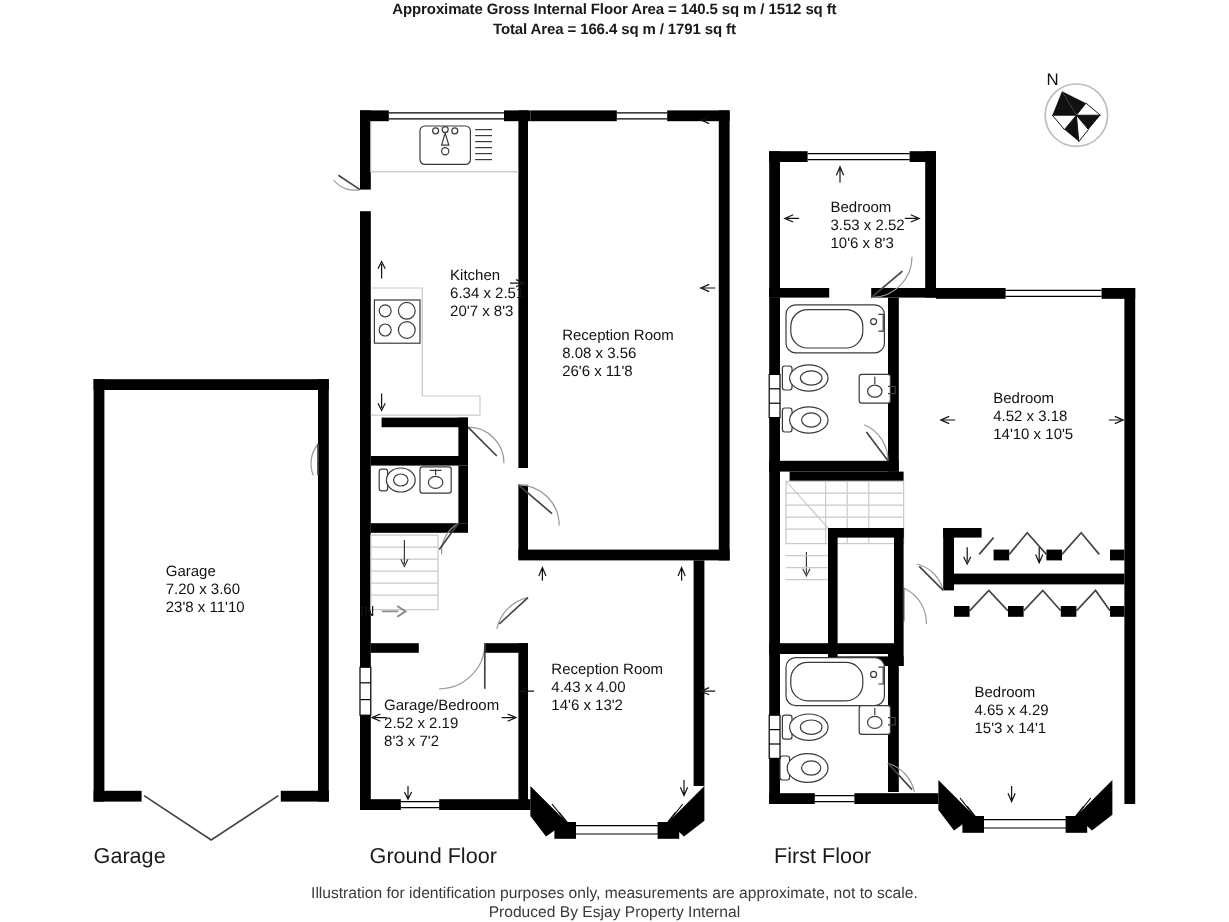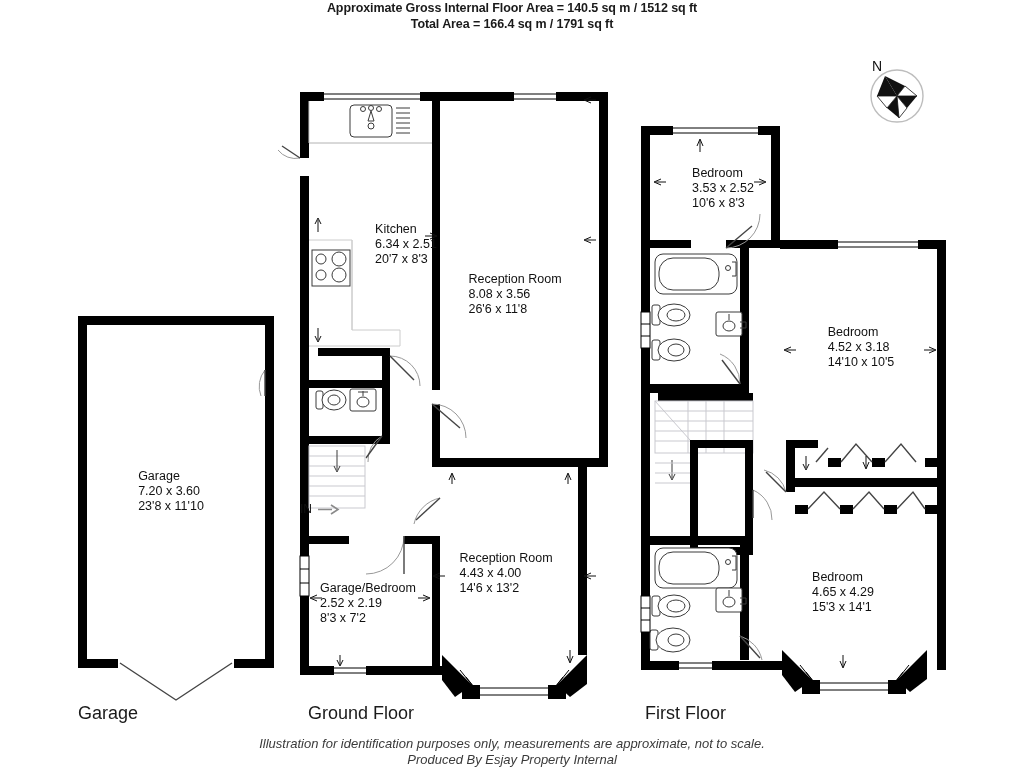--- a/index.html
+++ b/index.html
@@ -32,21 +32,20 @@
     white-space: nowrap;
   }
 
   
   #footer {
     position: absolute;
     top: 736px;
     left: 0;
     width: 1024px;
     text-align: center;
-    font-style: italic;
   }
   #footer .fline {
     font-size: 13px;
     line-height: 16px;
     color: #3a3a3a;
     white-space: nowrap;
   }
 
   
   .floor-caption {

